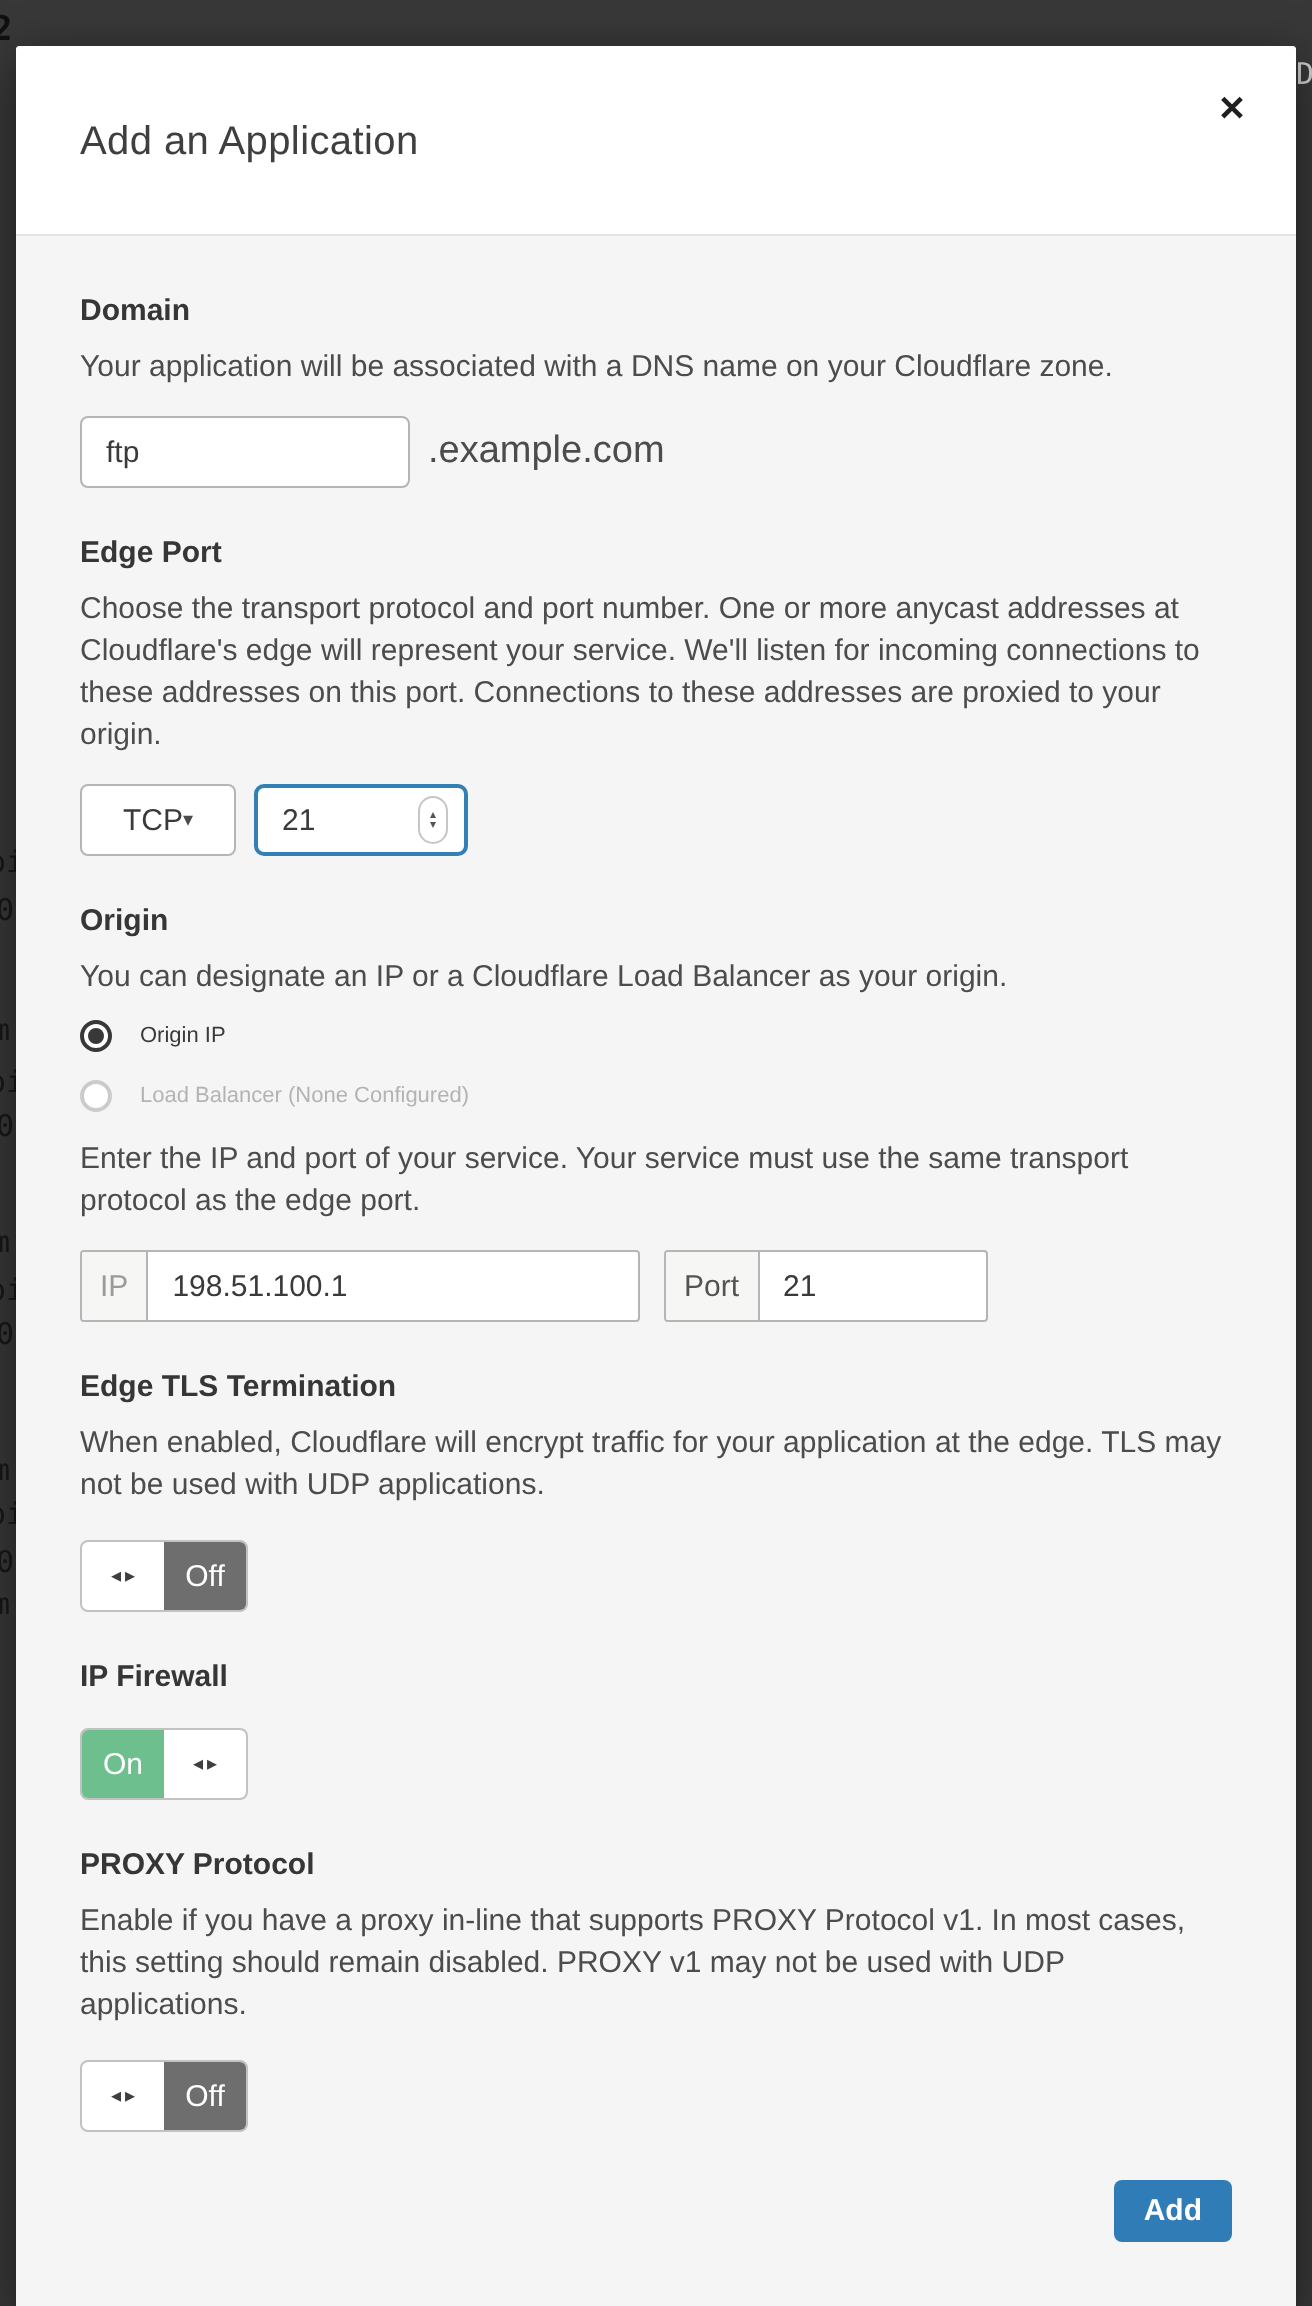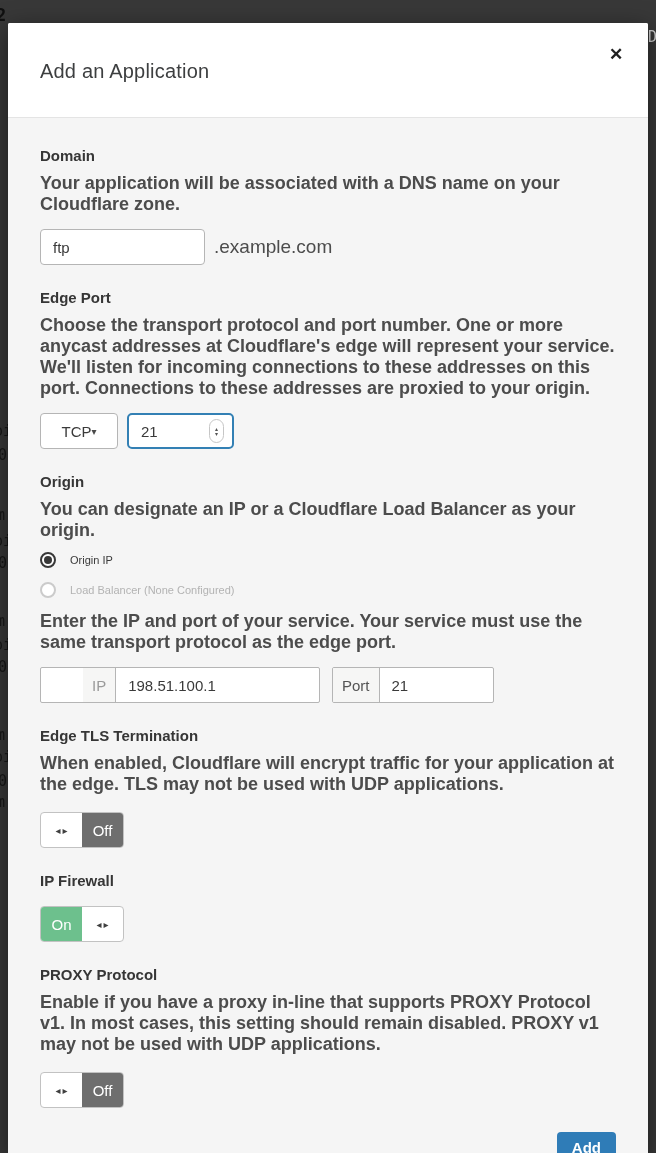--- a/index.html
+++ b/index.html
@@ -33,21 +33,21 @@
   .modal-title{font-size:20px;color:#3d3f40;font-weight:400;letter-spacing:.2px;}
   .close-btn{
     position:absolute;top:20px;right:20px;width:24px;height:24px;
     background:none;border:none;cursor:pointer;padding:0;
     font-size:17px;font-weight:bold;color:#1f1f1f;line-height:24px;text-align:center;
   }
   .modal-body{flex:1;padding:29px 32px 0;box-sizing:border-box;overflow:hidden;}
 
   .section{margin-bottom:24px;}
   .sec-heading{font-size:15px;font-weight:700;color:#363636;margin:0 0 9px;}
-  .sec-desc{font-size:18px;color:#4c4c4c;line-height:21px;margin:0 0 14px;max-width:578px;font-weight:bold;}
+  .sec-desc{font-size:15px;color:#4c4c4c;line-height:21px;margin:0 0 14px;max-width:578px;}
 
   
   .text-input{
     height:36px;box-sizing:border-box;border:1px solid #b5b5b5;border-radius:4px;
     background:#fff;font-family:inherit;font-size:15px;color:#3a3a3a;
     padding:0 12px;outline:none;
   }
   .domain-row{display:flex;align-items:center;}
   .domain-input{width:165px;}
   .domain-suffix{font-size:19px;color:#4c4c4c;margin-left:9px;}
@@ -99,21 +99,21 @@
   .pfx{
     display:flex;align-items:center;padding:0 9px;background:#f6f6f5;
     border-right:1px solid #b5b5b5;font-size:15px;flex:none;
   }
   .pfx.light{color:#9a9a9a;}
   .pfx.dark{color:#545454;}
   .pfx-group input{
     border:none;outline:none;font-family:inherit;font-size:15px;color:#3a3a3a;
     padding:0 12px;background:transparent;
   }
-  .ip-group{width:280px;padding-left:42px;}
+  .ip-group{width:280px;}
   .ip-group input{width:230px;}
   .oport-group{width:162px;}
   .oport-group input{width:96px;}
 
   
   .toggle{
     width:84px;height:36px;box-sizing:border-box;border:1px solid #c2c2c2;border-radius:4px;
     display:flex;overflow:hidden;background:#fff;cursor:pointer;margin-top:17px;
   }
   .toggle-half{flex:1;display:flex;align-items:center;justify-content:center;}

